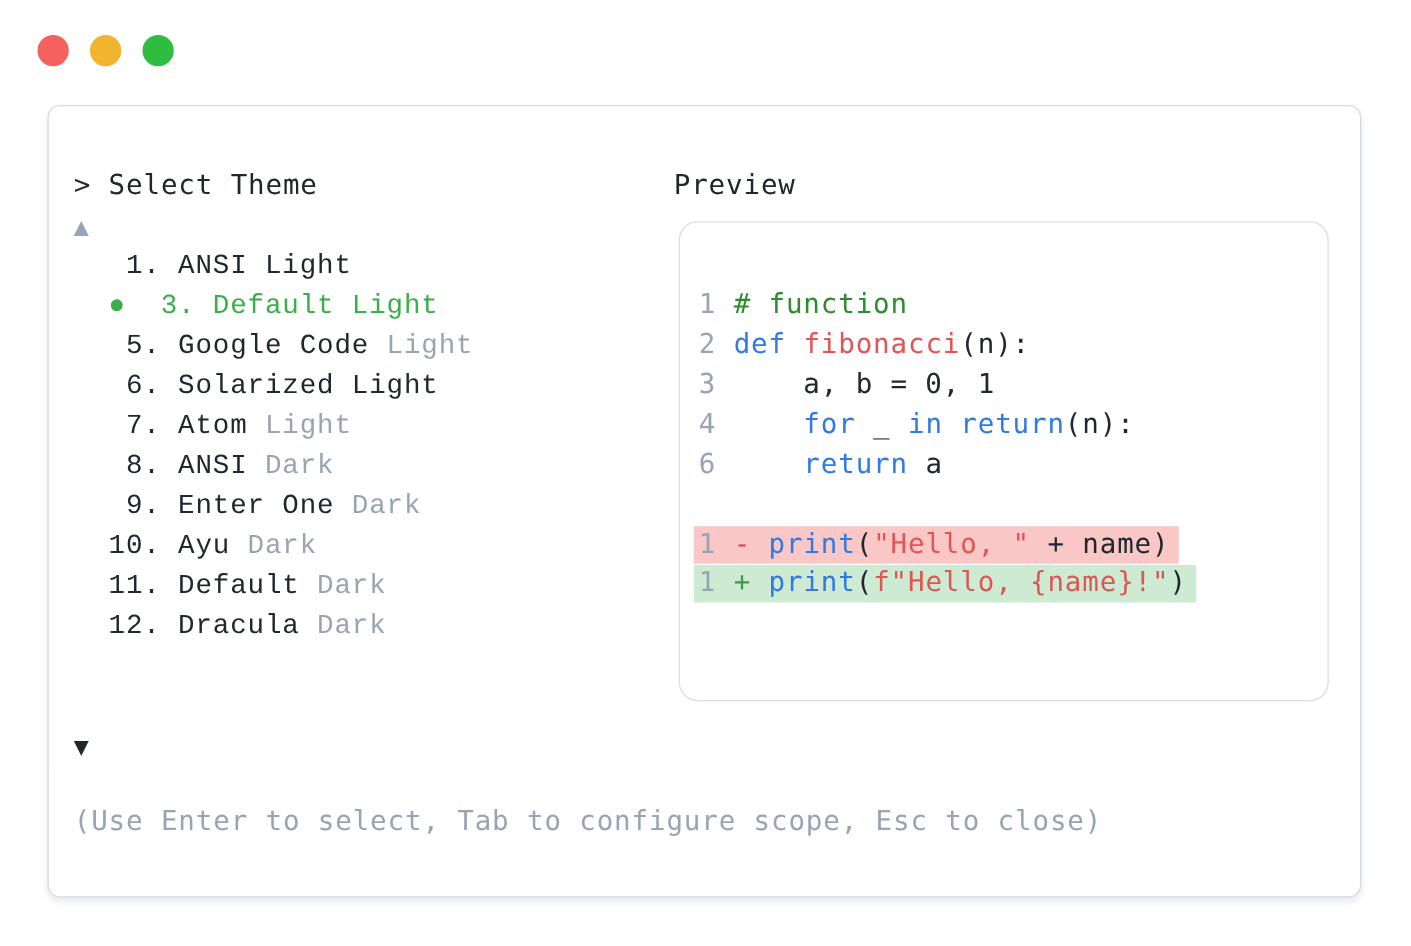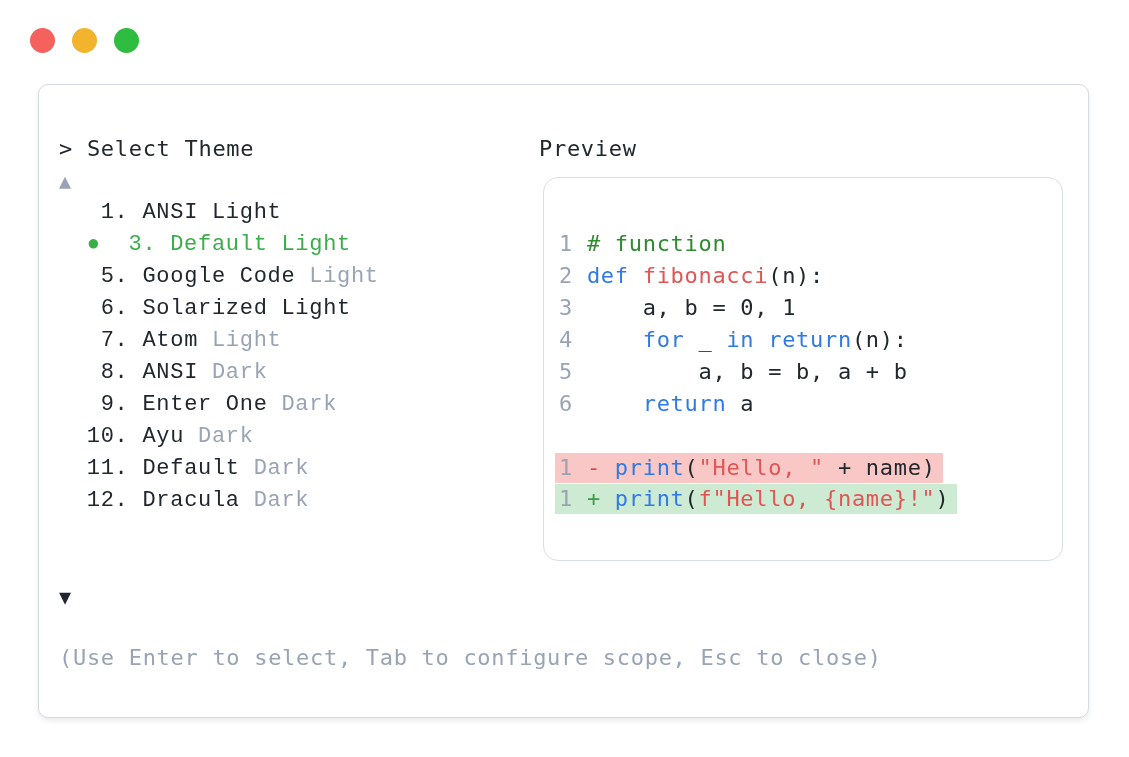--- a/index.html
+++ b/index.html
@@ -84,21 +84,20 @@
     <div class="row help">(Use Enter to select, Tab to configure scope, Esc to close)</div>
 
     <div class="row preview-label">Preview</div>
 
     <div class="preview-box">
       <div id="code">
           <div class="code-line code"><span class="t-ln">1</span><span class="t-d"> </span><span class="t-cm"># function</span></div>
           <div class="code-line code"><span class="t-ln">2</span><span class="t-d"> </span><span class="t-kw">def</span><span class="t-d"> </span><span class="t-fn">fibonacci</span><span class="t-d">(n):</span></div>
           <div class="code-line code"><span class="t-ln">3</span><span class="t-d">     a, b = 0, 1</span></div>
           <div class="code-line code"><span class="t-ln">4</span><span class="t-d">     </span><span class="t-kw">for</span><span class="t-d"> _ </span><span class="t-kw">in</span><span class="t-d"> </span><span class="t-kw">return</span><span class="t-d">(n):</span></div>
-          <div class="code-line code"><span class="t-ln">5</span><span class="t-d">         a, b = b, a + b</span></div>
           <div class="code-line code"><span class="t-ln">6</span><span class="t-d">     </span><span class="t-kw">return</span><span class="t-d"> a</span></div>
           <div class="code-line blank"></div>
           <div class="code-line removed"><span class="t-ln">1</span><span class="t-d"> </span><span class="t-minus">-</span><span class="t-d"> </span><span class="t-kw">print</span><span class="t-d">(</span><span class="t-str">"Hello, "</span><span class="t-d"> + name)</span></div>
           <div class="code-line added"><span class="t-ln">1</span><span class="t-d"> </span><span class="t-plus">+</span><span class="t-d"> </span><span class="t-kw">print</span><span class="t-d">(</span><span class="t-str">f"Hello, {name}!"</span><span class="t-d">)</span></div>
         </div>
     </div>
   </div>
 
 </div>
 

